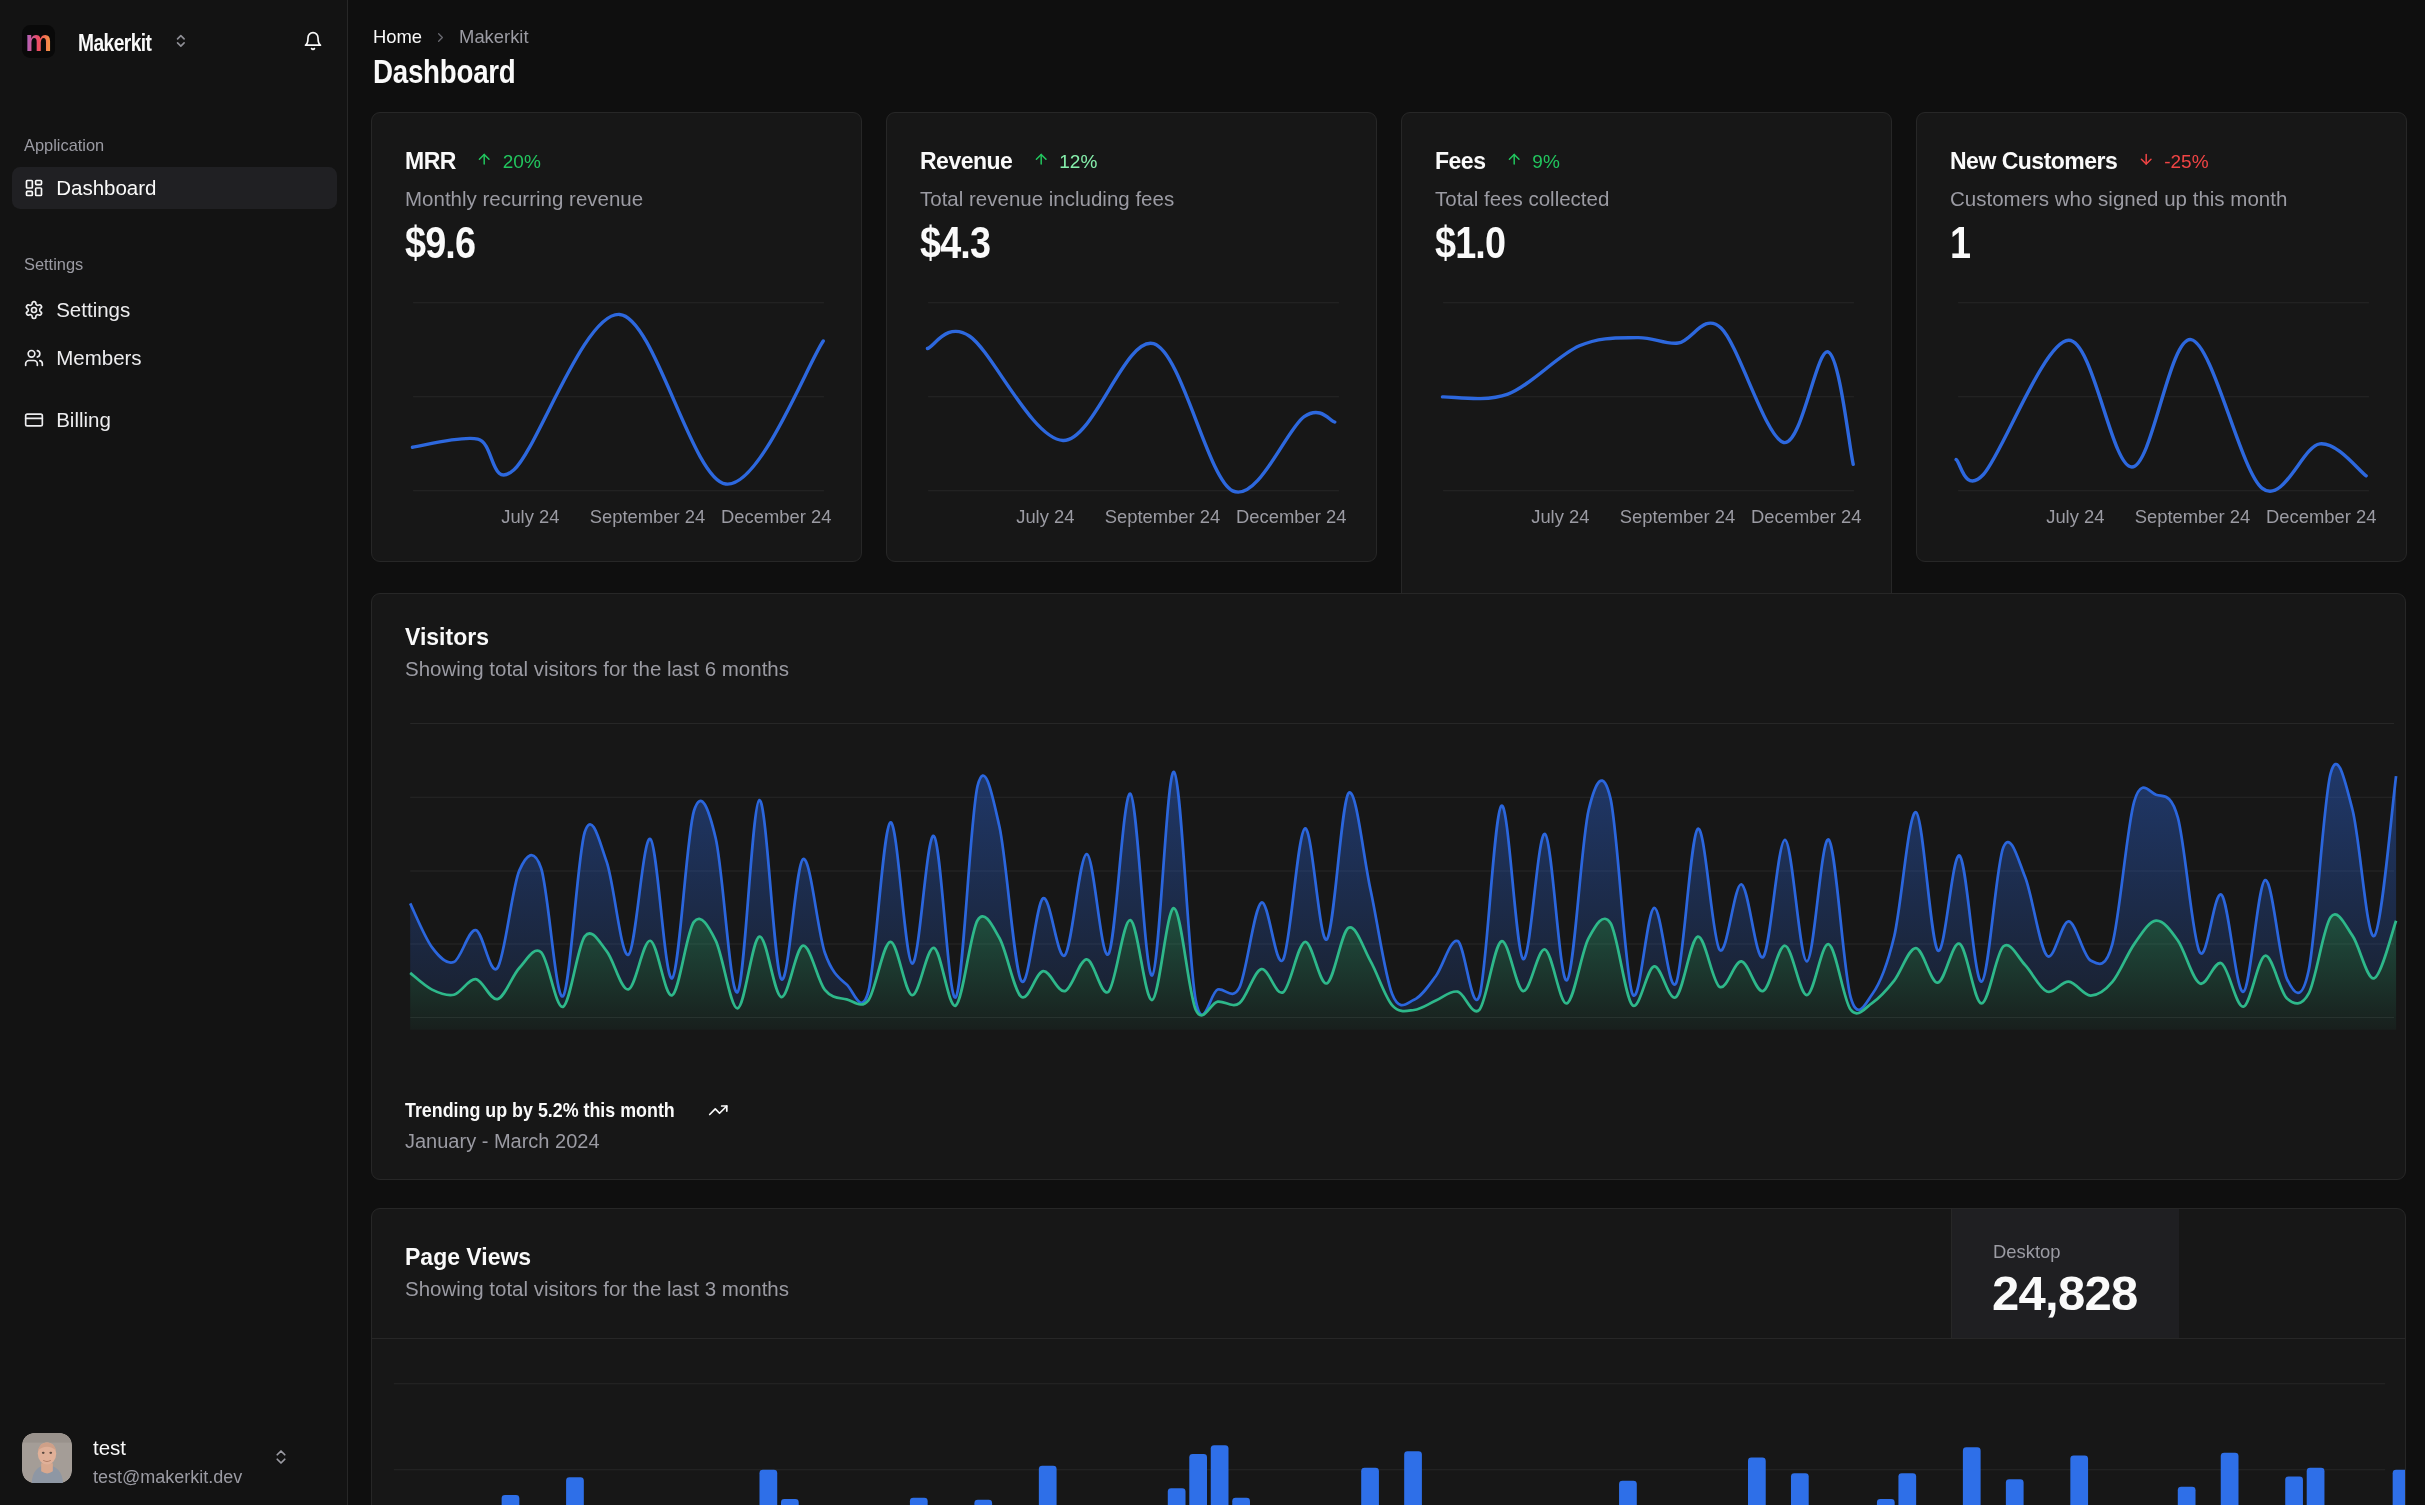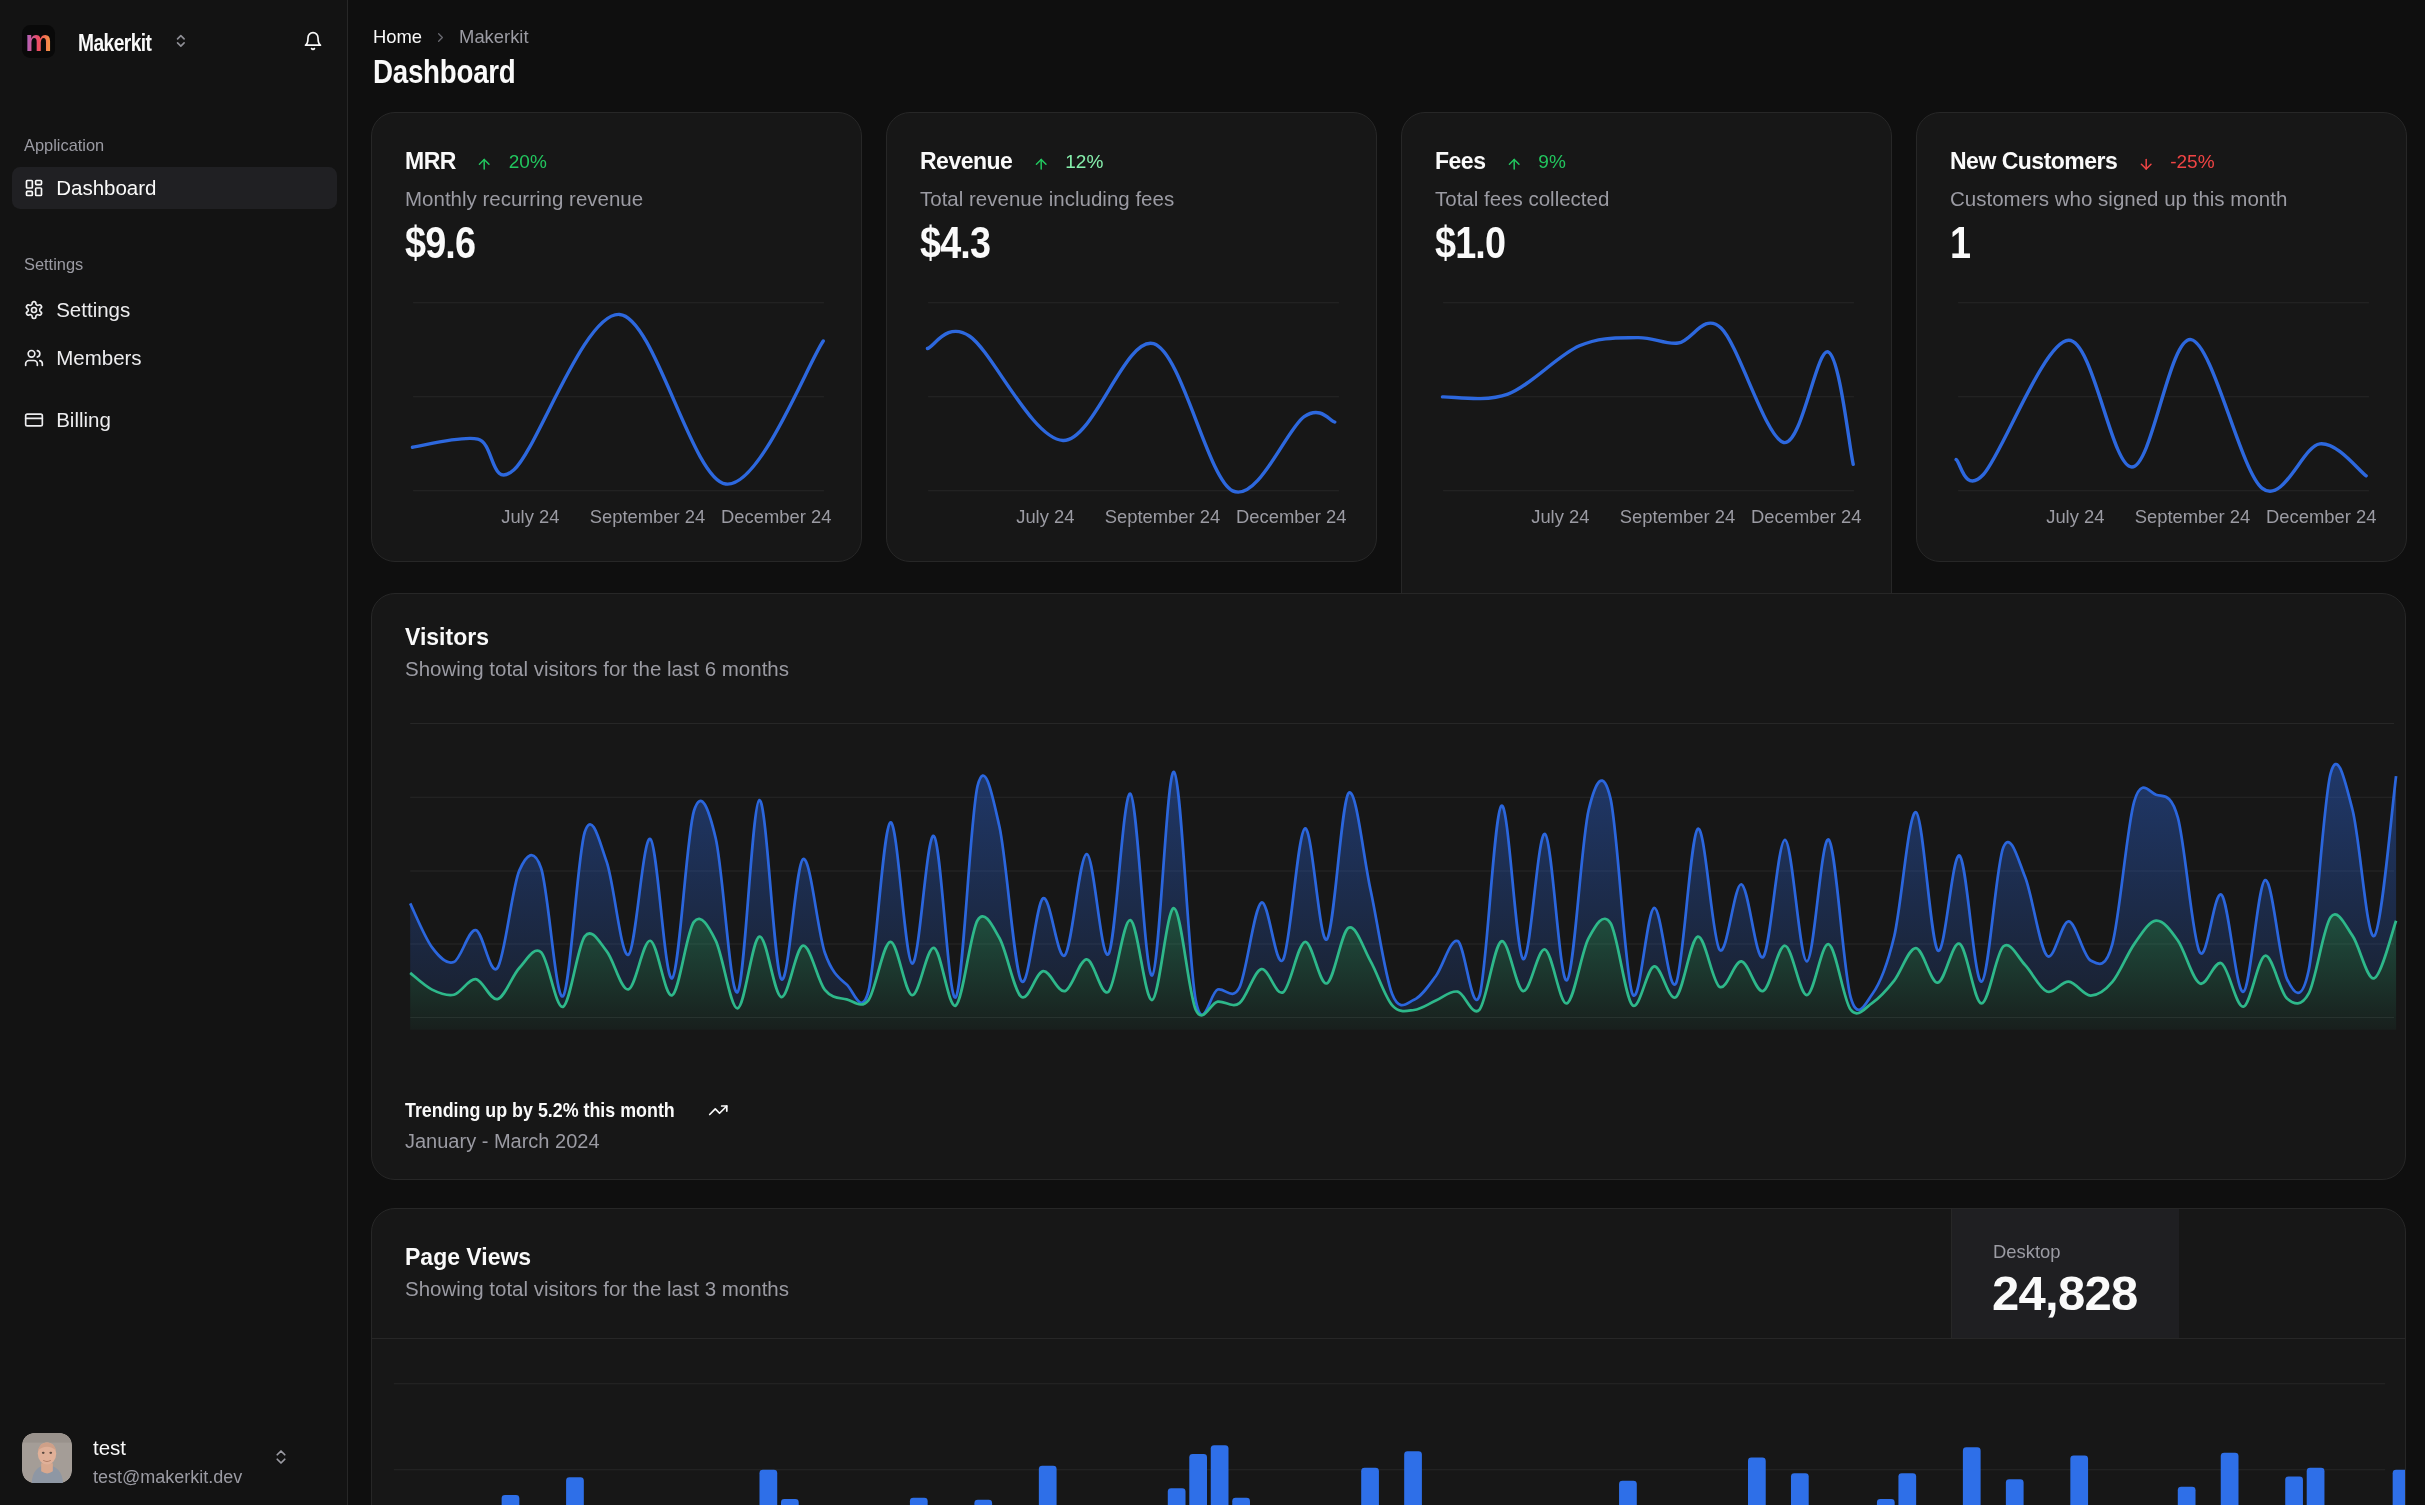--- a/index.html
+++ b/index.html
@@ -4,24 +4,24 @@
 body{width:2426px;height:1505px;background:#0f0f0f;font-family:"Liberation Sans",sans-serif;color:#fafafa;overflow:hidden;position:relative}
 .sidebar{position:absolute;left:0;top:0;width:348px;height:1505px;background:#131313;border-right:0.7px solid #272727}
 .logo{position:absolute;left:22px;top:24.6px;width:33px;height:33px;background:#090909;border-radius:8.2px;text-align:center}
 .logo span{font-size:30px;font-weight:700;line-height:31px;background:linear-gradient(92deg,#a468cf 0%,#ef4b61 50%,#f5a43f 100%);-webkit-background-clip:text;background-clip:text;color:transparent}
 .brand{position:absolute;left:78px;top:29px;font-size:24px;font-weight:700;letter-spacing:-0.7px;transform:scaleX(0.8);transform-origin:left center}
 .navlabel{position:absolute;left:24px;font-size:16.4px;color:#9b9ba3}
 .item{position:absolute;left:11.6px;width:325px;height:42px;border-radius:8.2px;display:flex;align-items:center;gap:12.3px;padding-left:12.3px;font-size:20.5px;color:#ededef}
 .item.active{background:#202023;color:#fafafa}
 .bcrumb{position:absolute;top:26px;left:373px;display:flex;align-items:center;gap:11px;font-size:18.4px}
 .h1{position:absolute;top:53px;left:373px;font-size:33px;font-weight:700;letter-spacing:-0.3px;transform:scaleX(0.84);transform-origin:left center}
-.card{position:absolute;background:#171717;border:0.7px solid #272727;border-radius:24px;overflow:hidden}
+.card{position:absolute;background:#171717;border:0.7px solid #272727;border-radius:9px;overflow:hidden}
 .trow{position:absolute;left:33px;top:35px;display:flex;align-items:center;gap:20.5px}
 .tname{font-size:23px;font-weight:700;letter-spacing:-0.5px}
-.badge{display:flex;align-items:flex-end;gap:16px;font-size:19px}
+.badge{display:flex;align-items:flex-start;gap:10px;font-size:19px}
 .csub{position:absolute;left:33px;top:74px;font-size:20.5px;color:#9b9ba3}
 .cval{position:absolute;left:33px;top:104px;font-size:45px;font-weight:700;letter-spacing:-1px;transform:scaleX(0.84);transform-origin:left center}
 .spark{position:absolute;left:0;top:181px}
 .grid{stroke:rgba(255,255,255,0.07);stroke-width:1.5}
 .axis{fill:#9b9ba3;font-size:27px;text-anchor:middle;font-family:"Liberation Sans",sans-serif}
 .vtitle{position:absolute;left:33px;top:30px;font-size:23px;font-weight:700}
 .vsub{position:absolute;left:33px;top:63px;font-size:20.5px;color:#9b9ba3}
 .user{position:absolute;left:22px;top:1433px;width:50px;height:50px;border-radius:12.3px;overflow:hidden}
 .uname{position:absolute;left:93px;top:1436px;font-size:20.5px;color:#fafafa}
 .umail{position:absolute;left:93px;top:1467px;font-size:18px;color:#9b9ba3}

